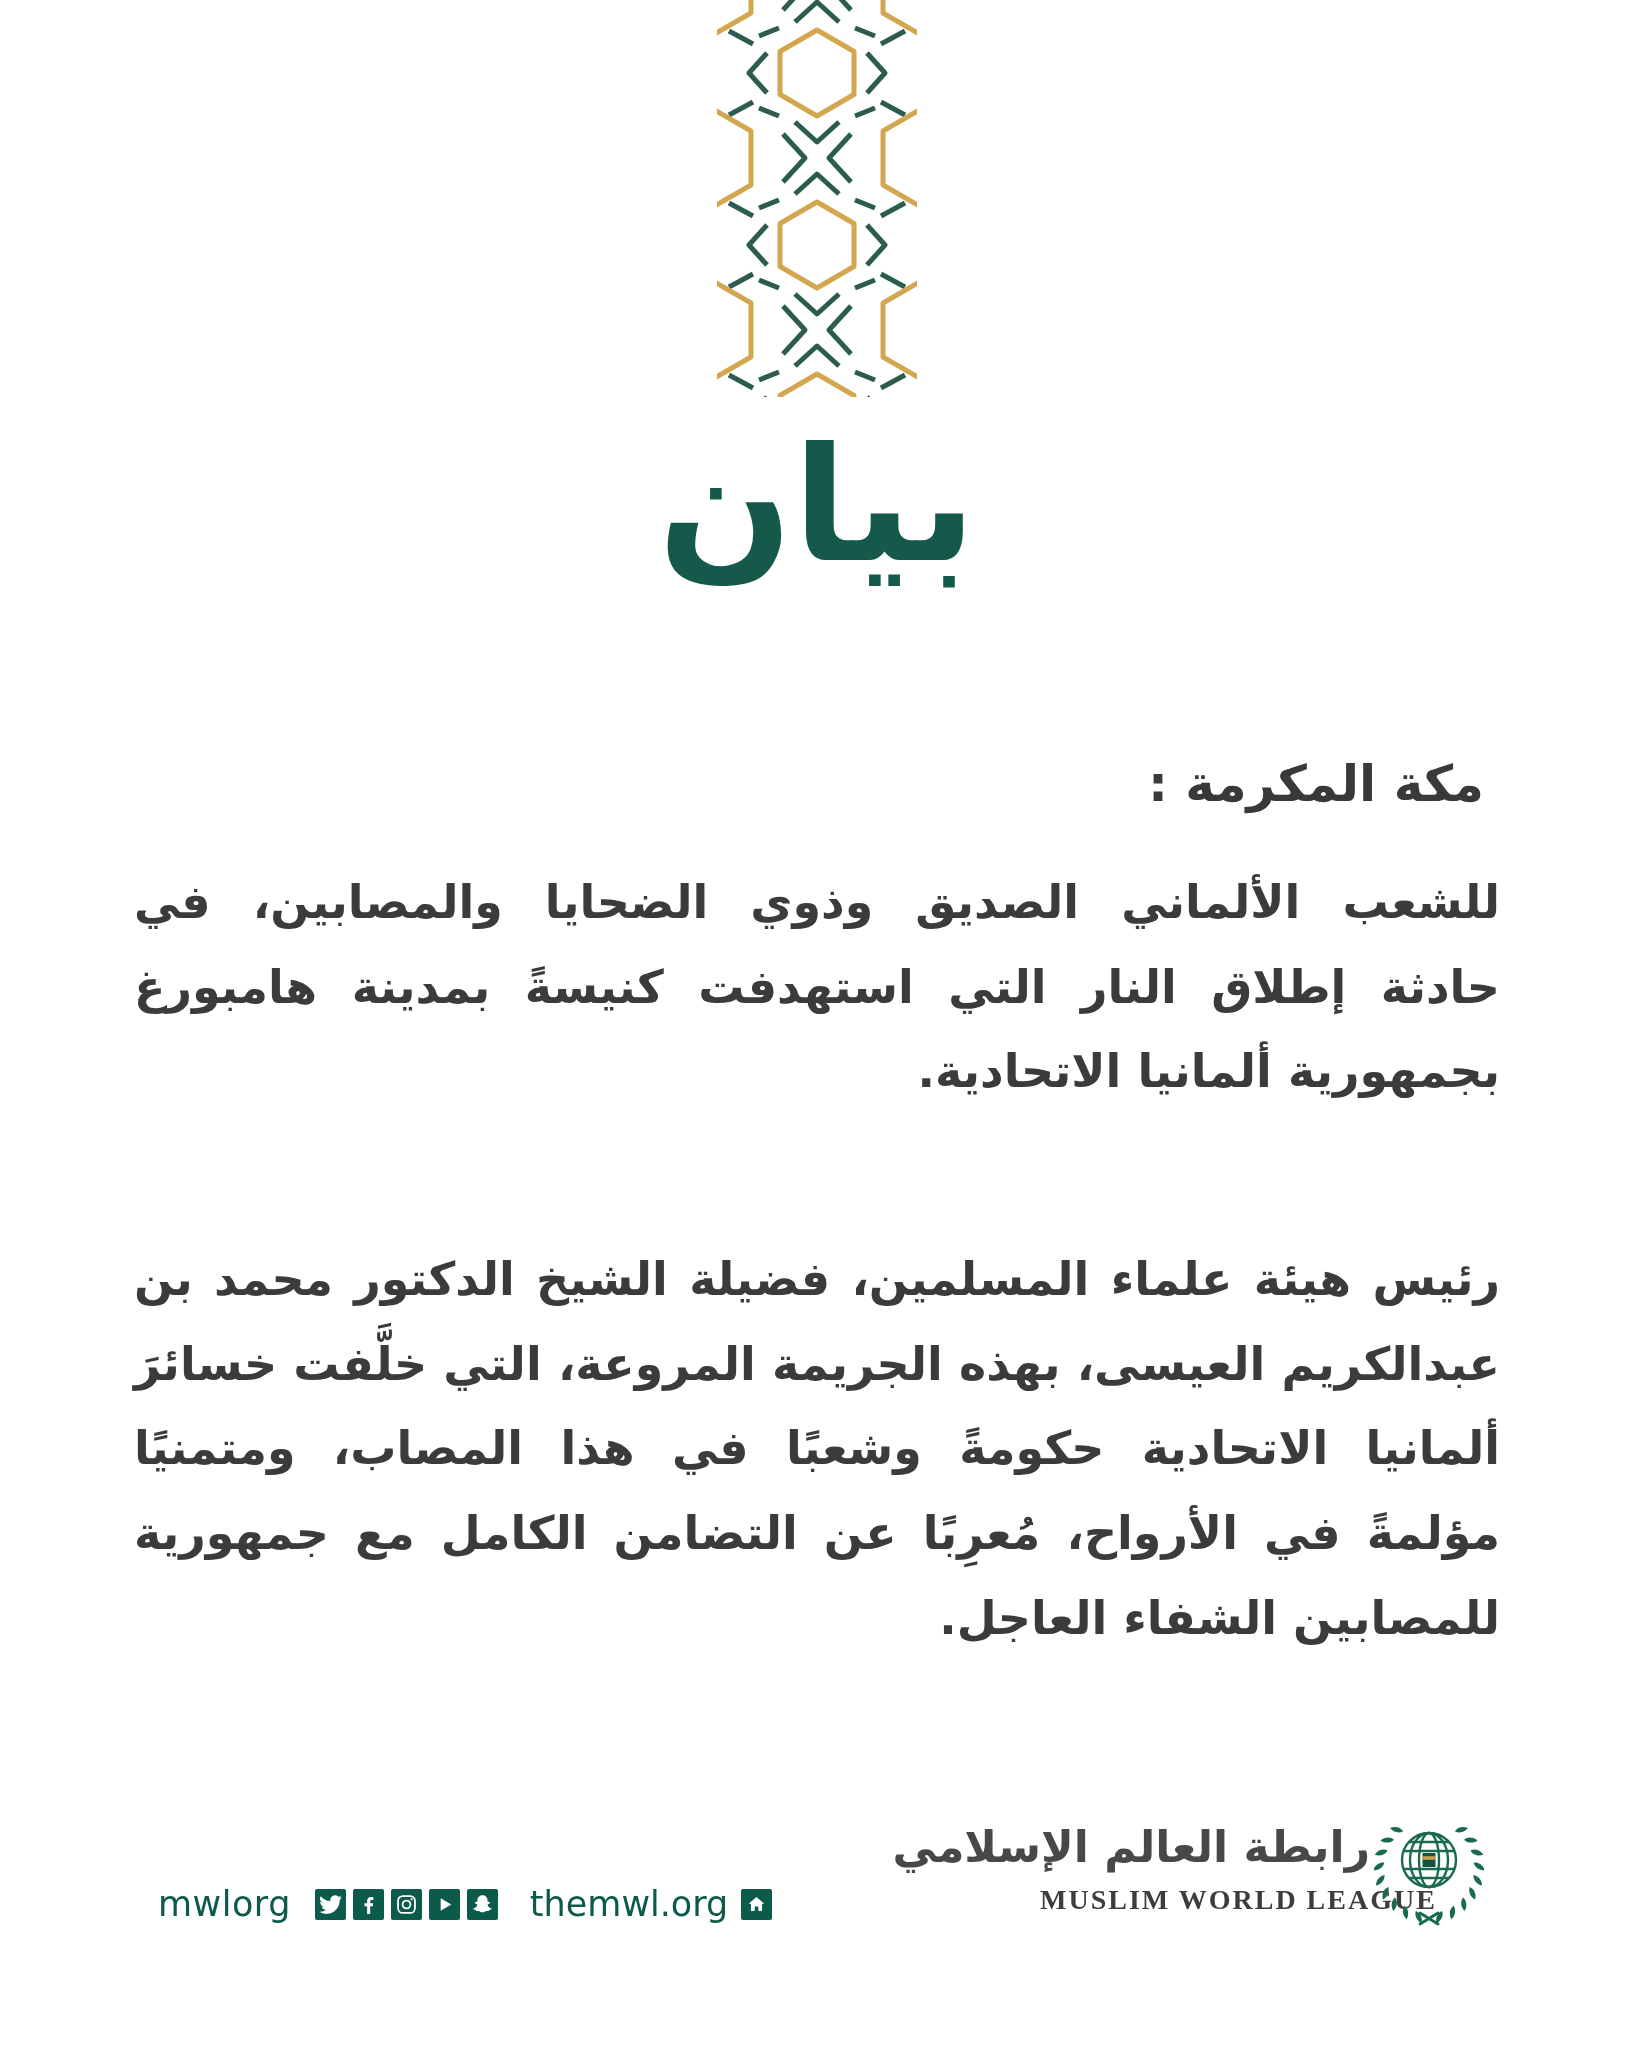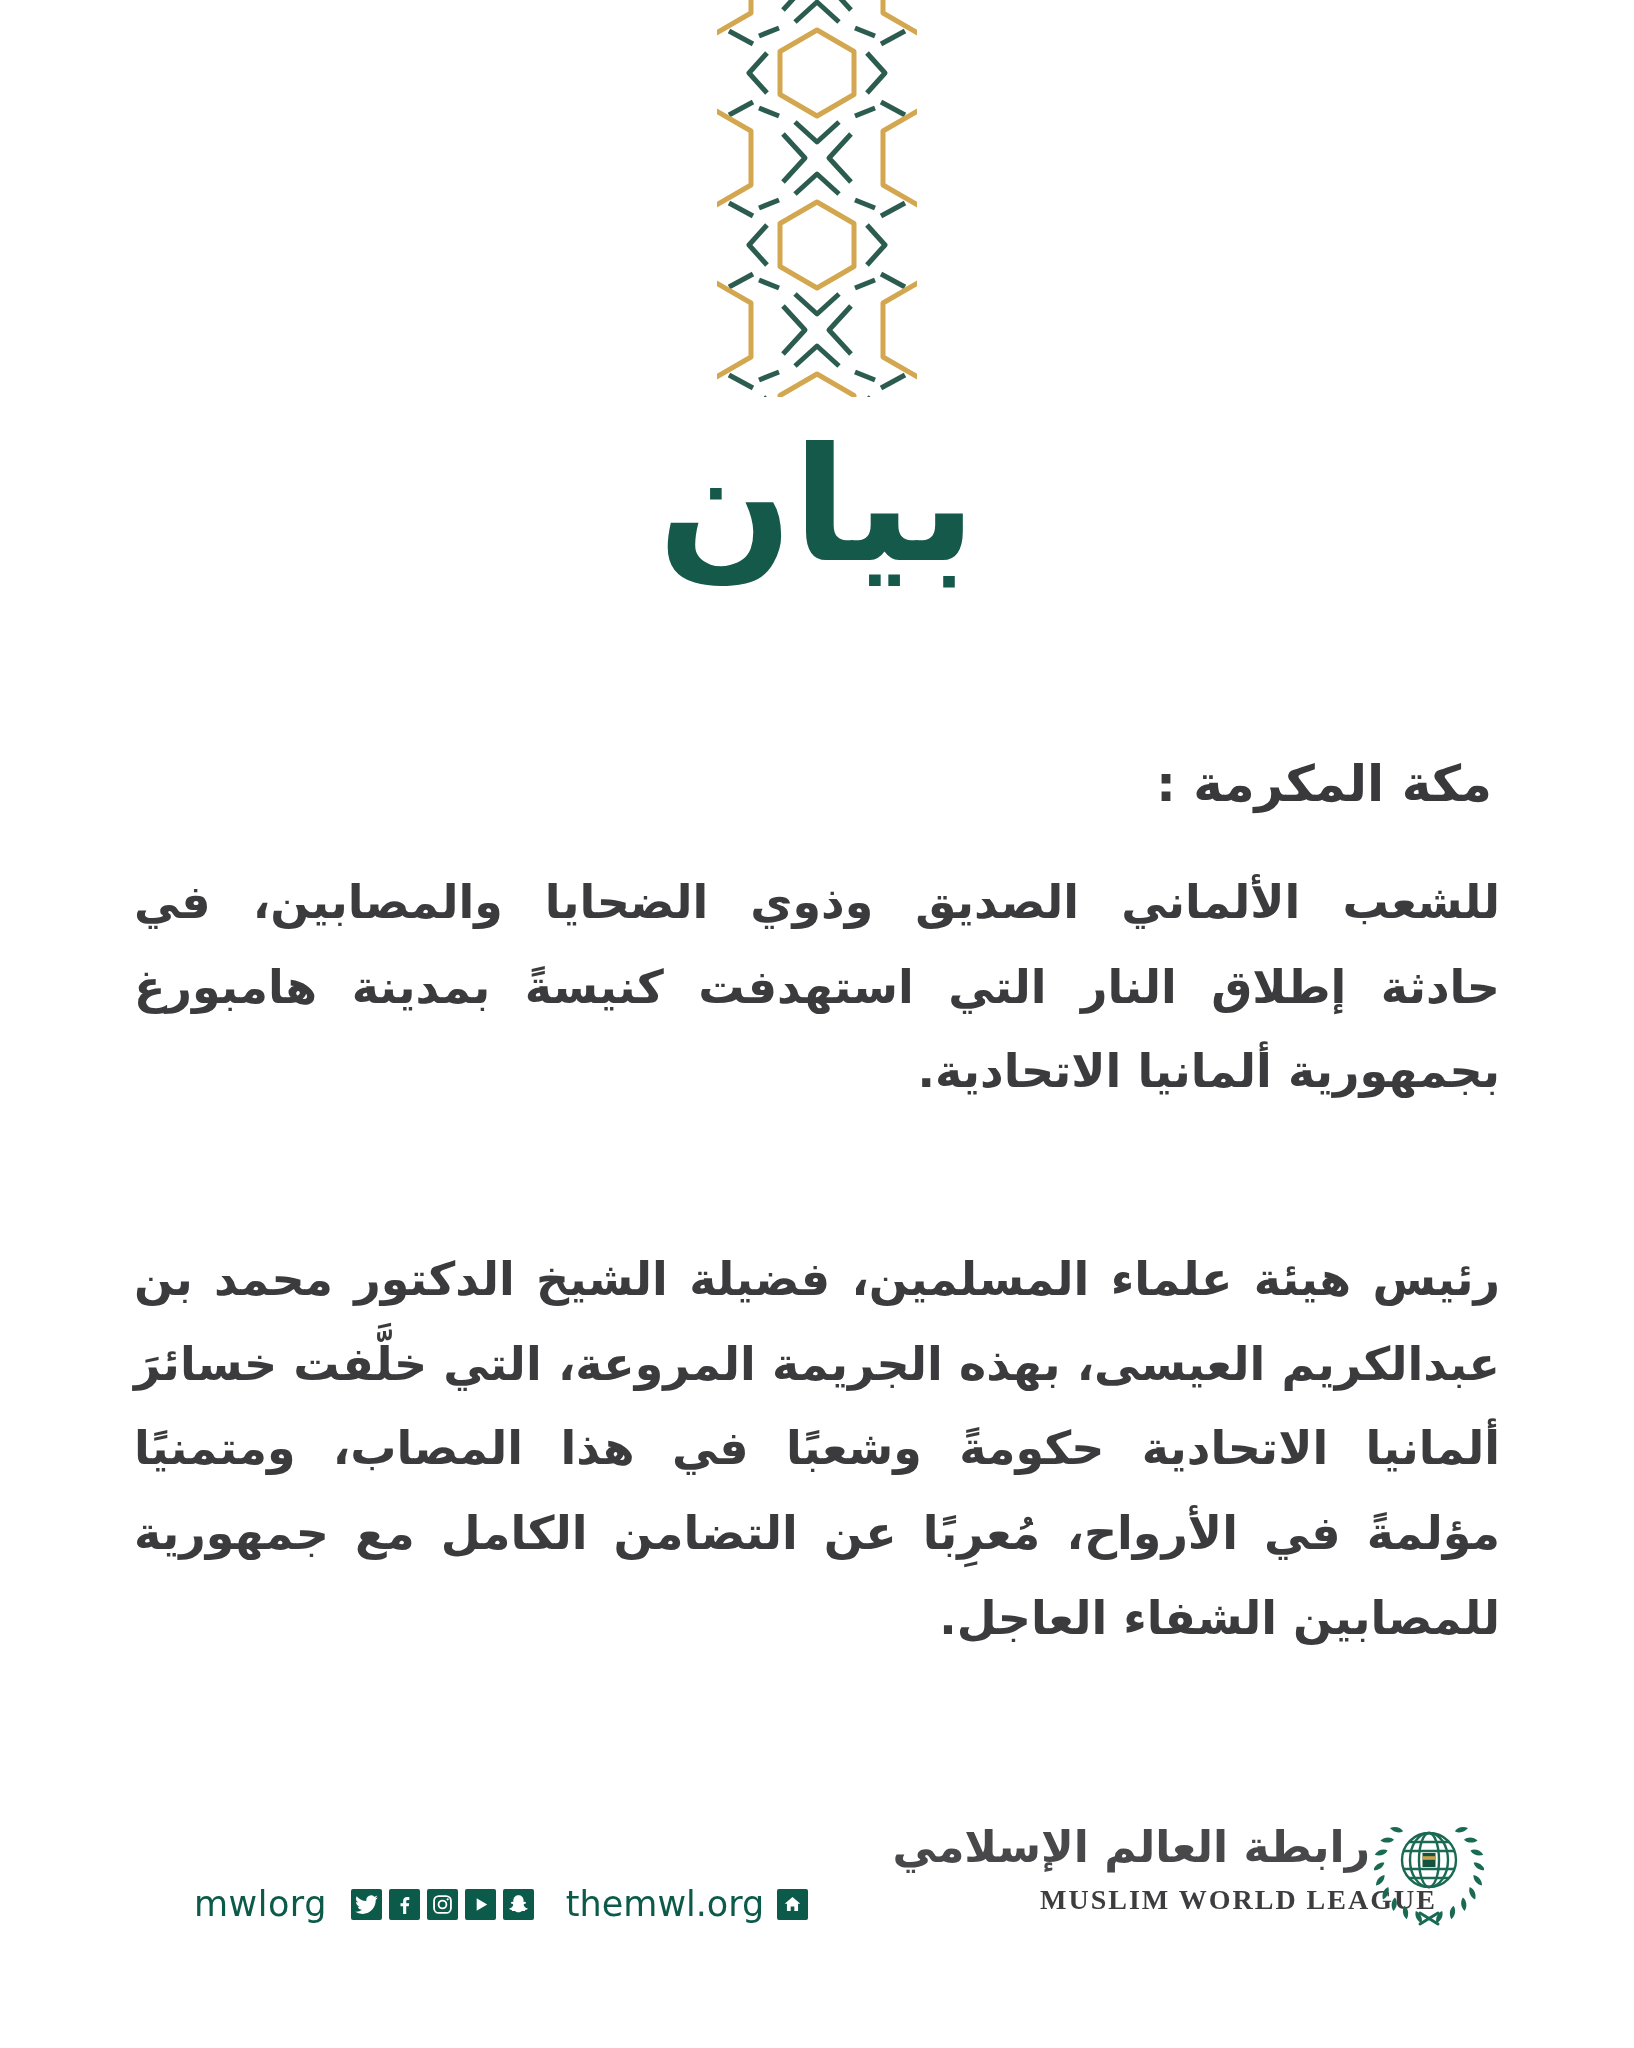--- a/index.html
+++ b/index.html
@@ -21,21 +21,21 @@
     font-size:158px; line-height:175px; font-weight:700;
     color:#14594a;
   }
   
   .content {
     position:absolute; left:134px; right:134px; top:0;
     direction:rtl;
     color:#3b3b3d;
   }
   .dateline {
-    position:absolute; top:742px; right:8px; left:0;
+    position:absolute; top:742px; right:16px; left:0;
     text-align:right;
     font-size:50px; line-height:85px; font-weight:700;
     color:#39393b;
   }
   .para { position:absolute; right:0; left:0; }
   .para-1 { top:860px; }
   .para-2 { top:1237px; }
   .line {
     height:84.7px; line-height:84.7px;
     font-size:46px; font-weight:700;
@@ -43,21 +43,21 @@
     white-space:nowrap;
   }
   .line-last { text-align:right; text-align-last:right; }
   
   .footer-left {
     position:absolute; top:1884px; left:158px;
     display:flex; align-items:center;
     direction:ltr;
     color:#0b5a4a;
   }
-  .handle { font-size:35px; font-weight:500; letter-spacing:0.5px;margin-left:36px; }
+  .handle { font-size:35px; font-weight:500; letter-spacing:0.5px; }
   .icon-row { display:flex; margin-left:24px; }
   .sq {
     width:31px; height:31px; margin-right:7px;
     background:#0b5a4a; border-radius:2px;
     display:flex; align-items:center; justify-content:center;
   }
   .sq svg { width:23px; height:23px; display:block; }
   .site { font-size:35px; font-weight:500; margin-left:25px; margin-right:13px; }
   
   .logo-block { position:absolute; top:1810px; left:1040px; width:440px; height:135px; }

